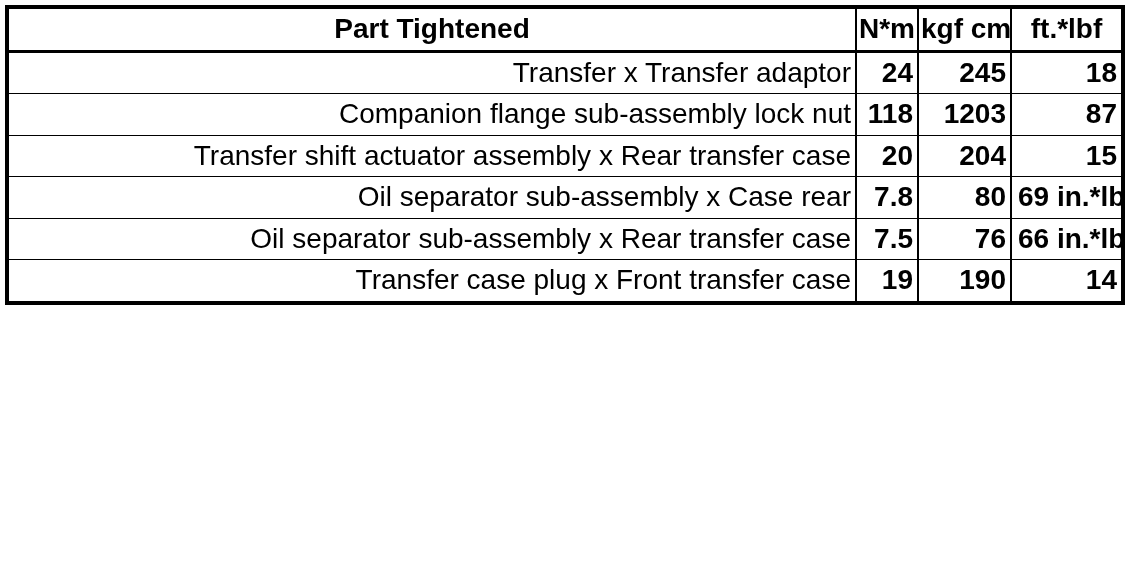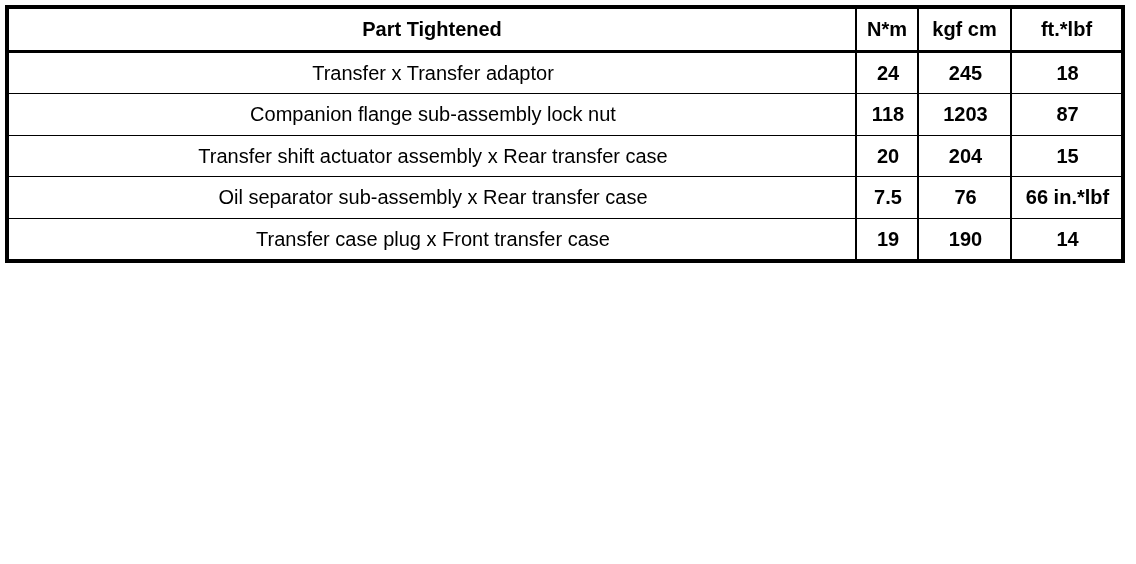--- a/index.html
+++ b/index.html
@@ -20,35 +20,35 @@
   }
   table.spec-table {
     position: absolute;
     left: 5px;
     top: 5px;
     width: 1120px;
     border-collapse: collapse;
     table-layout: fixed;
     background: #ffffff;
     border: 4px solid #000000;
-    font-size: 20px;
+    font-size: 28px;
     line-height: 1;
   }
   col.c-part  { width: 849px; }
   col.c-nm    { width: 62px; }
   col.c-kgf   { width: 93px; }
   col.c-ftlbf { width: 112px; }
   th, td {
     border: 2px solid #000000;
     border-top-width: 1px;
     border-bottom-width: 1px;
     padding: 0 4px 0 6px;
     height: 40.5px;
     vertical-align: middle;
-    text-align: center;
+    text-align: right;
     white-space: nowrap;
     overflow: hidden;
   }
   thead th {
     font-weight: bold;
     text-align: center;
     border-bottom-width: 3px;
     padding: 0 2px;
   }
   tbody td.num {
@@ -88,20 +88,26 @@
     <td class="num">1203</td>
     <td class="num">87</td>
   </tr>
         <tr>
     <td class="part">Transfer shift actuator assembly x Rear transfer case</td>
     <td class="num">20</td>
     <td class="num">204</td>
     <td class="num">15</td>
   </tr>
         <tr>
+    <td class="part">Oil separator sub-assembly x Case rear</td>
+    <td class="num">7.8</td>
+    <td class="num">80</td>
+    <td class="num">69 in.*lbf</td>
+  </tr>
+        <tr>
     <td class="part">Oil separator sub-assembly x Rear transfer case</td>
     <td class="num">7.5</td>
     <td class="num">76</td>
     <td class="num">66 in.*lbf</td>
   </tr>
         <tr>
     <td class="part">Transfer case plug x Front transfer case</td>
     <td class="num">19</td>
     <td class="num">190</td>
     <td class="num">14</td>

